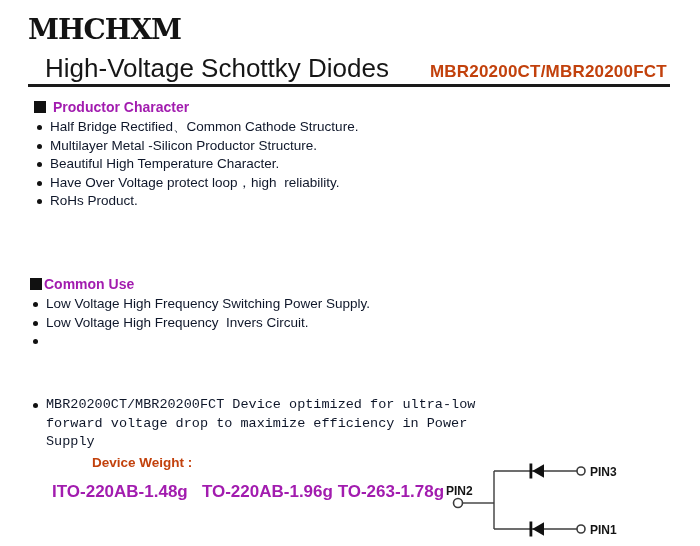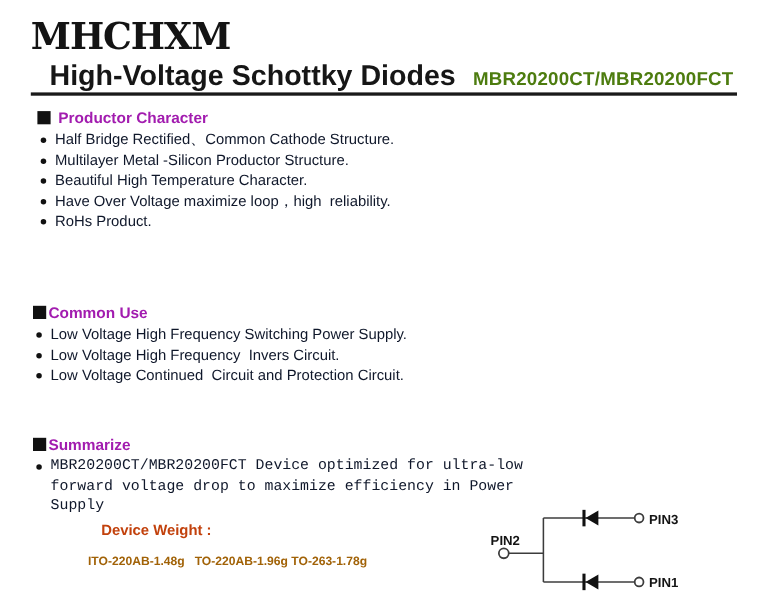--- a/index.html
+++ b/index.html
@@ -8,33 +8,33 @@
     font-family:"Liberation Sans", sans-serif;
     color:#1b1b1b;position:relative;overflow:hidden;
     -webkit-font-smoothing:antialiased;
   }
   .page{position:absolute;inset:0;background:#fff;}
 
   
   .logo{
     position:absolute;left:28px;top:13px;
     font-family:"DejaVu Serif", serif;
-    font-weight:bold;font-size:33px;letter-spacing:-1px;
+    font-weight:bold;font-size:28px;letter-spacing:-1px;
     transform:scaleY(1.02);color:#141414;text-align:right;
   }
 
   
   .title{
     position:absolute;left:45px;top:53px;
-    font-size:26px;font-weight:bold;color:#161616;
+    font-size:26px;font-weight:normal;color:#161616;
     letter-spacing:0px;
   }
   .part{
     position:absolute;left:430px;top:62px;
-    font-size:17px;font-weight:bold;color:#4d7c0f;
+    font-size:17px;font-weight:bold;color:#c2410c;
     letter-spacing:0.2px;
   }
   .rule{
     position:absolute;left:28px;top:84px;width:642px;height:3px;
     background:#1a1a1a;
   }
 
   
   .sec{position:absolute;left:34px;width:470px;}
   .sec-h{font-size:14px;font-weight:bold;color:#a21caf;line-height:16px;margin-bottom:3px;}
@@ -59,22 +59,22 @@
   .sec1{top:99px;}
   .sec2{top:276px;left:30px;}
   .sec3{top:396px;left:30px;}
 
   .sum-text{max-width:435px;font-family:Liberation Mono, monospace;}
   .dw-label{
     font-size:13.5px;font-weight:bold;color:#c2410c;
     margin:2px 0 0 62px;line-height:18px;
   }
   .dw-values{
-    font-size:11px;font-weight:bold;color:#a16207;
-    margin:11px 0 0 50px;line-height:18px;white-space:pre-wrap;
+    font-size:17px;font-weight:bold;color:#a21caf;
+    margin:11px 0 0 22px;line-height:18px;white-space:pre-wrap;
   }
 
   
   .diagram{position:absolute;left:438px;top:452px;width:258px;height:94px;}
   .diagram text{
     font-family:"Liberation Sans", sans-serif;
     font-weight:bold;font-size:12px;fill:#141414;
   }
 </style>
 </head>
@@ -88,37 +88,34 @@
   <div class="part">MBR20200CT/MBR20200FCT</div>
   <div class="rule"></div>
 
   <section class="sec sec1">
     <div class="sec-h">
       <span class="sq"></span><span>Productor Character</span>
     </div>
     <div class="b"><span class="dot"></span><span>Half Bridge Rectified、Common Cathode Structure.</span></div>
     <div class="b"><span class="dot"></span><span>Multilayer Metal -Silicon Productor Structure.</span></div>
     <div class="b"><span class="dot"></span><span>Beautiful High Temperature Character.</span></div>
-    <div class="b"><span class="dot"></span><span>Have Over Voltage maximize loop，high  reliability.</span></div>
+    <div class="b"><span class="dot"></span><span>Have Over Voltage protect loop，high  reliability.</span></div>
     <div class="b"><span class="dot"></span><span>RoHs Product.</span></div>
   </section>
 
   <section class="sec sec2">
     <div class="sec-h">
       <span class="sq"></span><span>Common Use</span>
     </div>
     <div class="b"><span class="dot"></span><span>Low Voltage High Frequency Switching Power Supply.</span></div>
     <div class="b"><span class="dot"></span><span>Low Voltage High Frequency  Invers Circuit.</span></div>
-    <div class="b"><span class="dot"></span><span>Low Voltage Continued  Circuit and Protection Circuit.</span></div>
+    <div class="b"><span class="dot"></span></div>
   </section>
 
   <section class="sec sec3">
-    <div class="sec-h">
-      <span class="sq"></span><span>Summarize</span>
-    </div>
     <div class="b"><span class="dot"></span><span class="sum-text">MBR20200CT/MBR20200FCT Device optimized for ultra-low forward voltage drop to maximize efficiency in Power Supply</span></div>
     <div class="dw-label">Device Weight :</div>
     <div class="dw-values">ITO-220AB-1.48g   TO-220AB-1.96g TO-263-1.78g</div>
   </section>
 
   <svg class="diagram" viewBox="0 0 258 94" xmlns="http://www.w3.org/2000/svg">
 
     <line x1="24" y1="51" x2="56" y2="51" stroke="#3c3c3c" stroke-width="1.4"></line>
     <line x1="56" y1="19" x2="56" y2="77" stroke="#3c3c3c" stroke-width="1.4"></line>
     <line x1="56" y1="19" x2="139" y2="19" stroke="#3c3c3c" stroke-width="1.4"></line>

